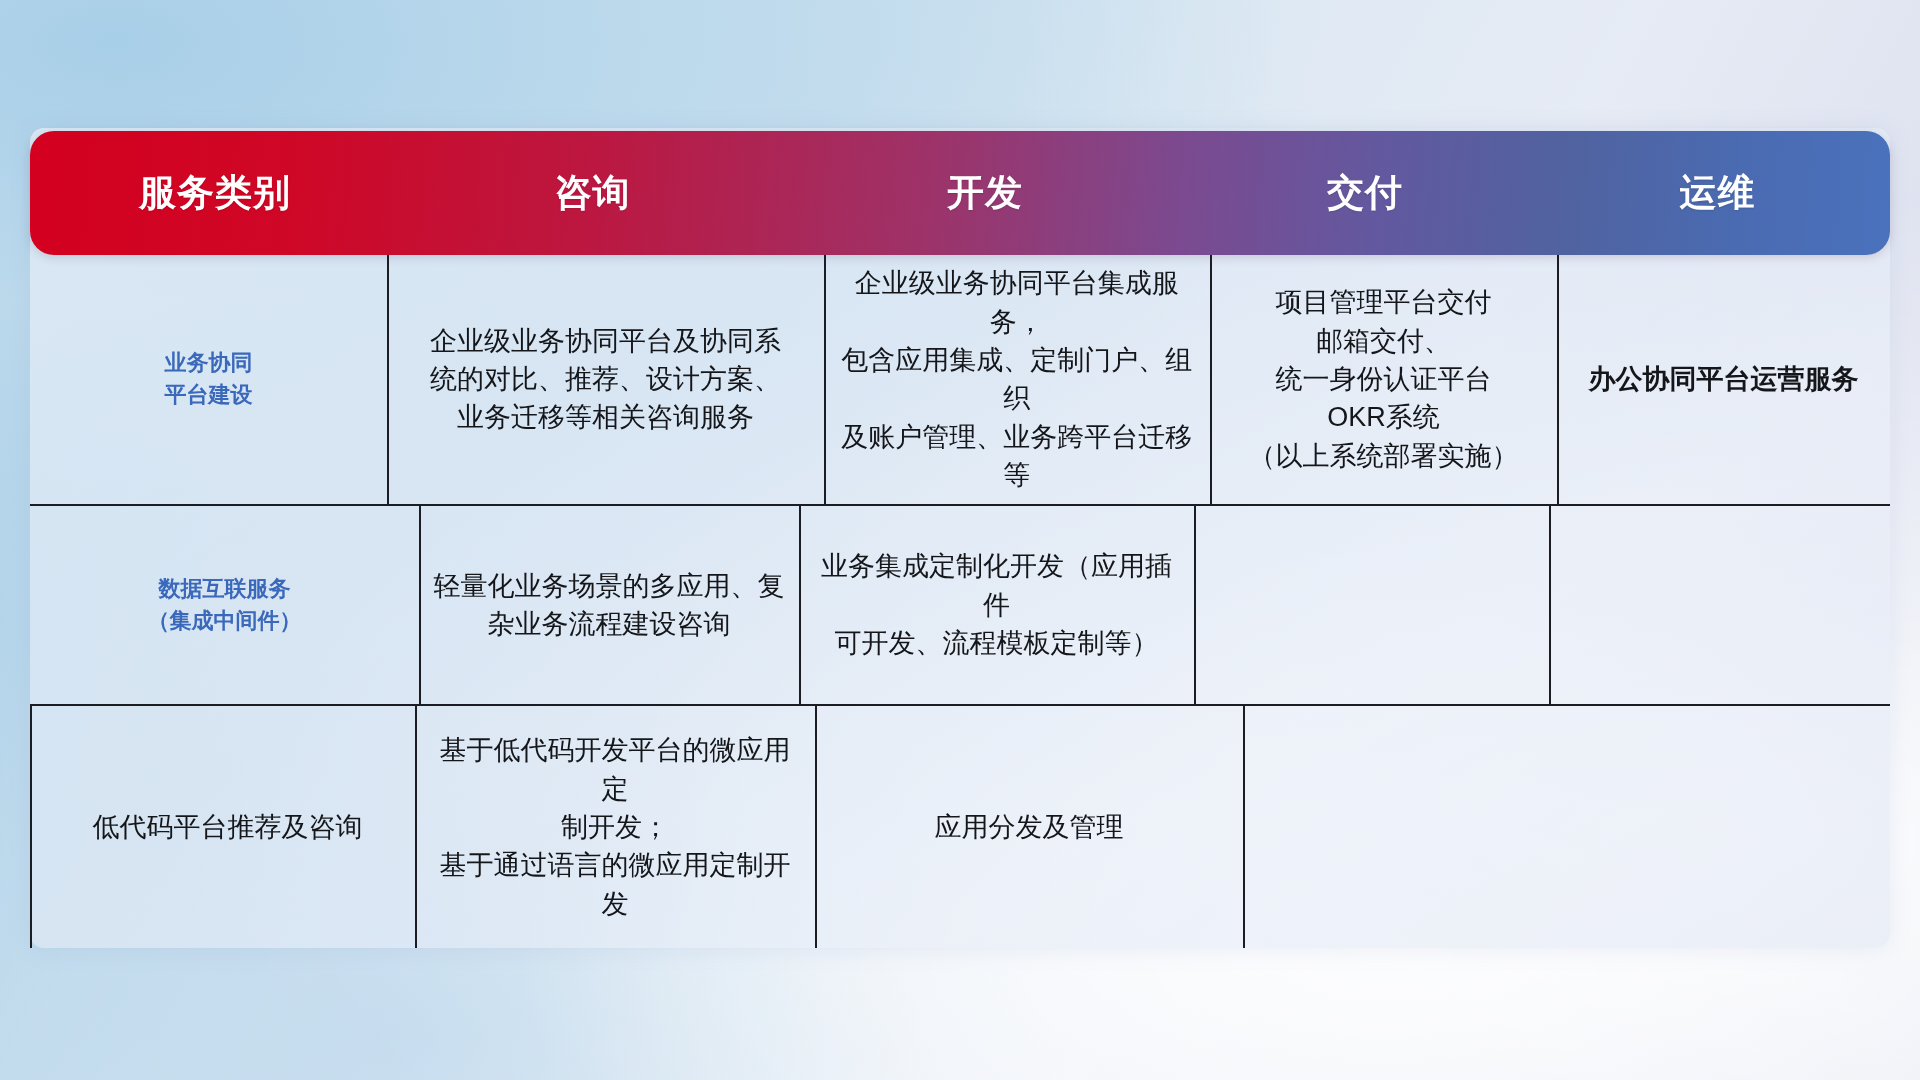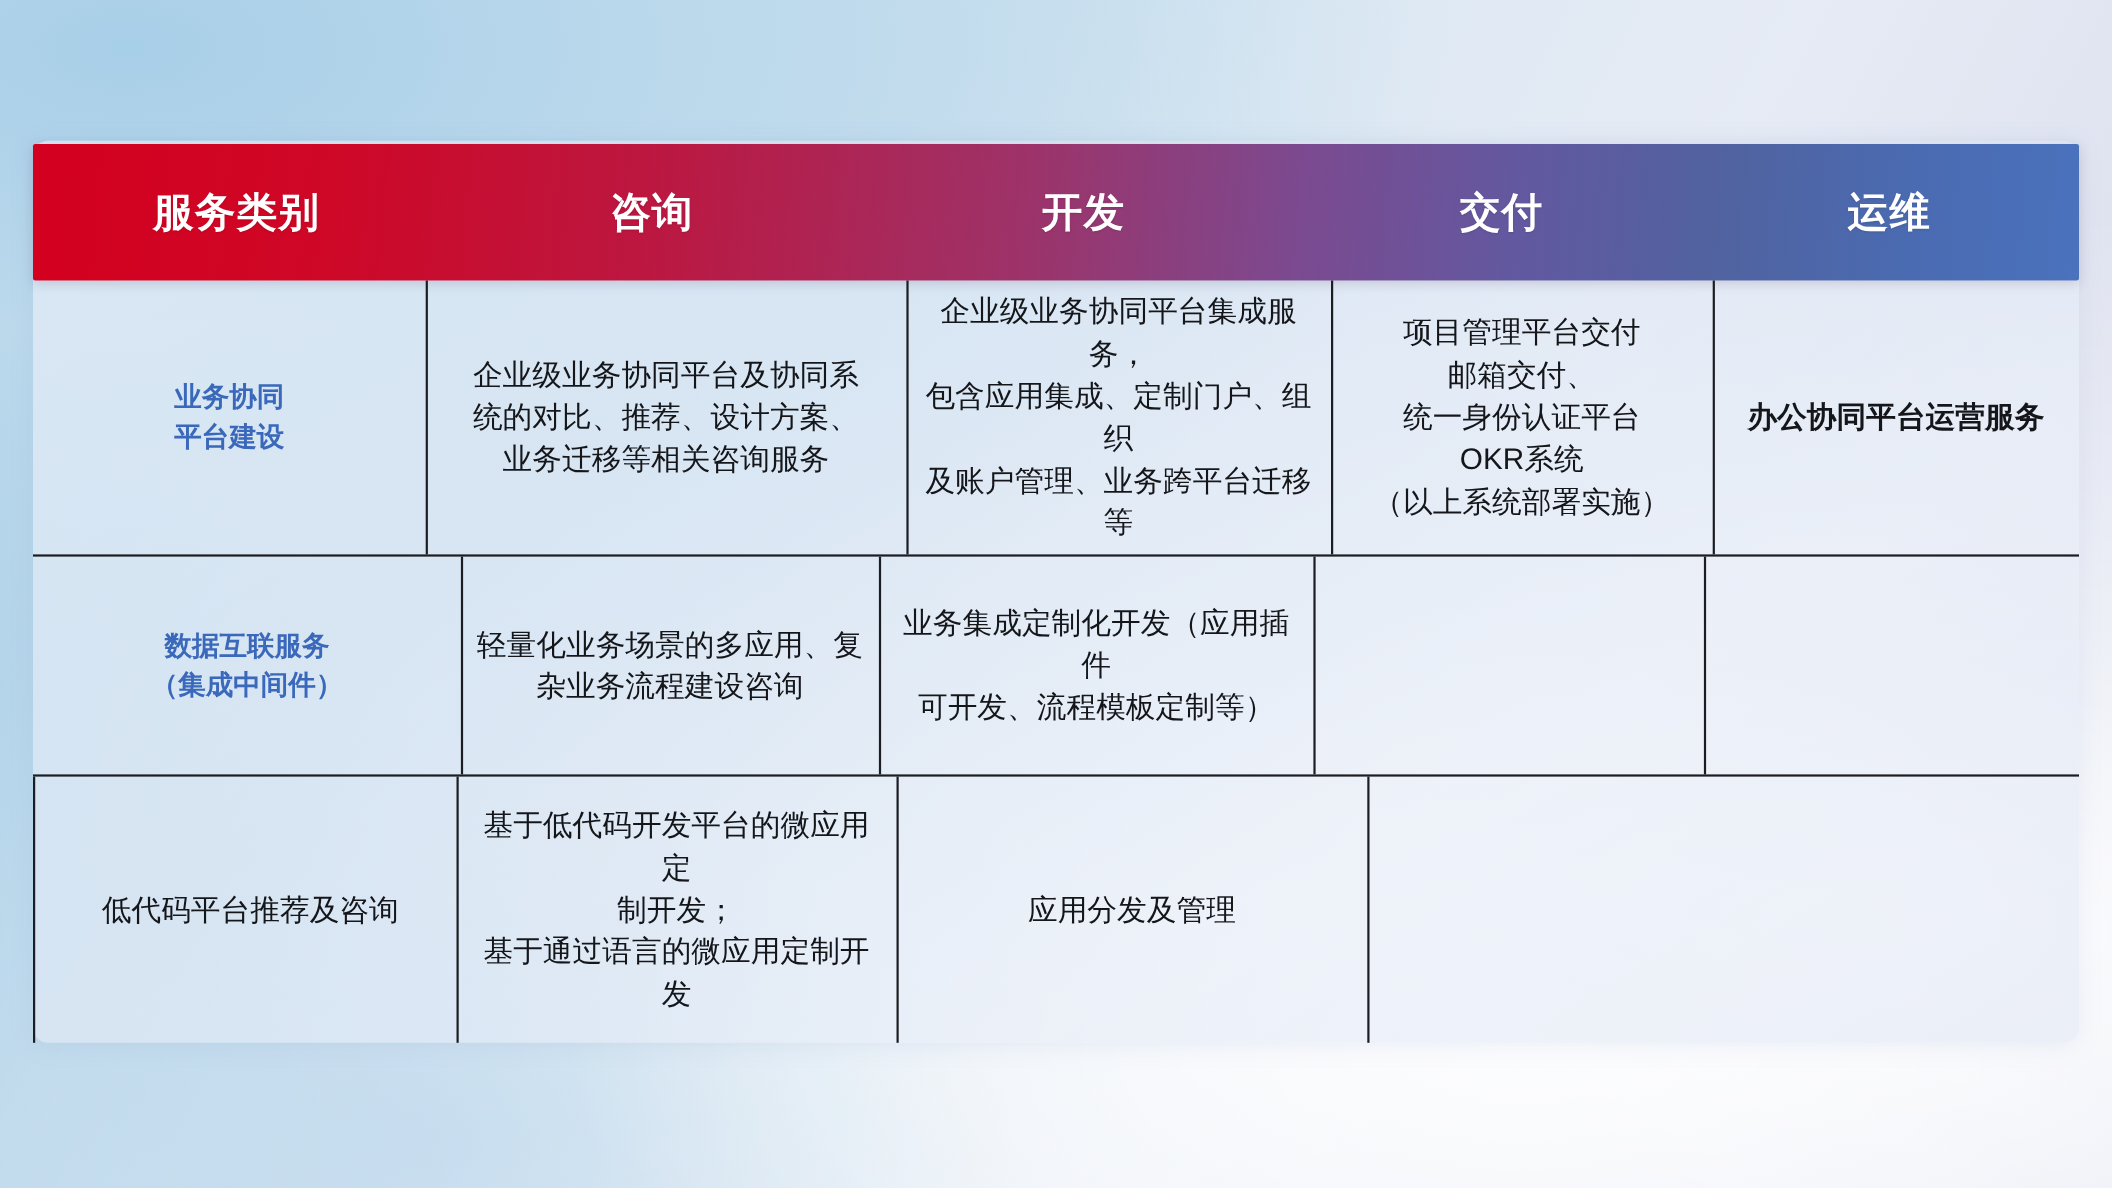--- a/index.html
+++ b/index.html
@@ -46,21 +46,21 @@
     overflow: hidden;
   }
 
   
   #header-bar {
     position: absolute;
     left: 30px;
     top: 131px;
     width: 1860px;
     height: 124px;
-    border-radius: 2px;
+    border-radius: 24px;
     background: linear-gradient(95deg,
         #d4001f 0%,
         #cf0726 14%,
         #bc1740 30%,
         #9e3268 48%,
         #7b4a90 62%,
         #63589f 72%,
         #51629f 82%,
         #4a6bb2 92%,
         #4a72bd 100%);
@@ -115,21 +115,21 @@
     position: absolute;
     left: 0;
     top: 0;
     bottom: 0;
     width: 2px;
     background: #1b1d22;
   }
 
   .cell-label {
     color: #3a68bb;
-    font-size: 25px;
+    font-size: 22px;
     font-weight: bold;
     line-height: 1.45;
     text-align: center;
     white-space: pre-line;
   }
   .cell-text {
     color: #14161a;
     font-size: 27px;
     line-height: 1.42;
     text-align: center;

